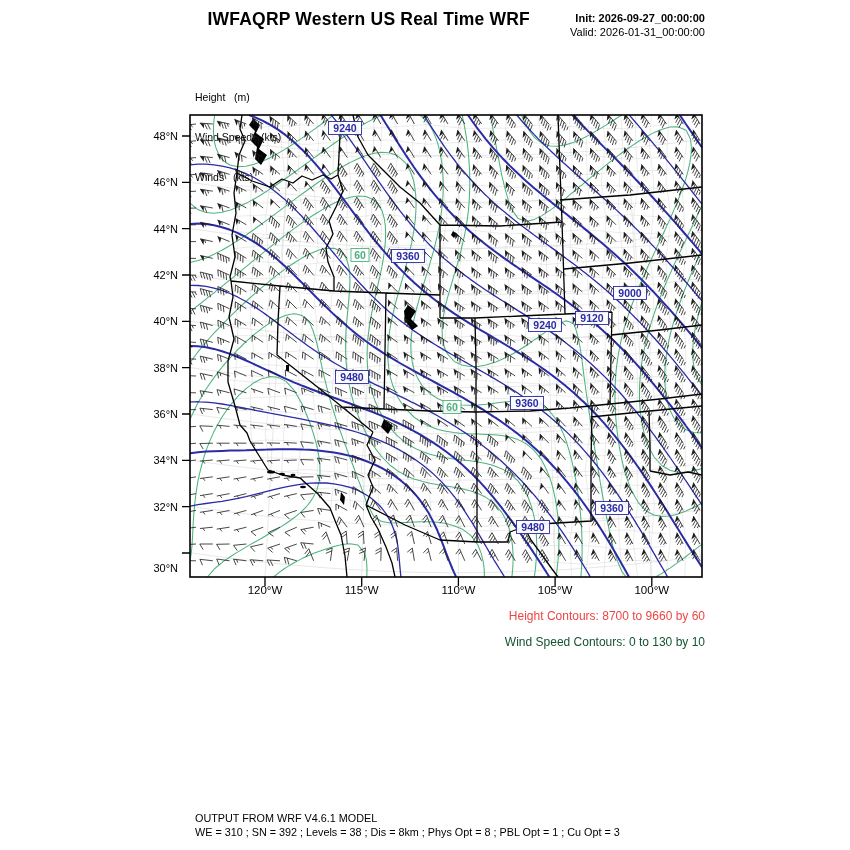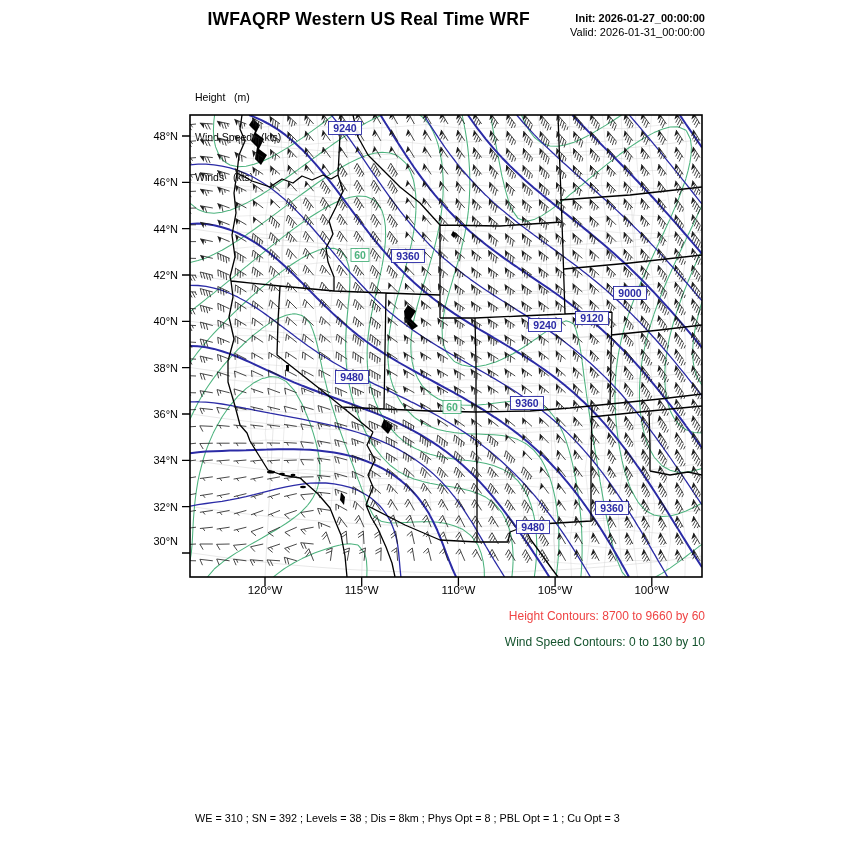--- a/index.html
+++ b/index.html
@@ -17,40 +17,40 @@
   .note-w{top:635px;}
   .footer{position:absolute;left:195px;top:811px;font-size:10.8px;line-height:14px;}
   svg{position:absolute;}
 </style>
 </head>
 <body>
 
 <div class="page">
   <div class="title">IWFAQRP Western US Real Time WRF</div>
   <div class="initvalid">
-    <div class="init">Init: 2026-01-27_00:00:00</div>
+    <div class="init">Init: 2026-09-27_00:00:00</div>
     <div>Valid: 2026-01-31_00:00:00</div>
   </div>
   <div class="legend">
     <div>Height   (m)</div>
     <div>Wind Speed   (kts)</div>
     <div>Winds   (kts)</div>
   </div>
 
   <div id="lat-axis">
       <div class="lat-label" style="top: 128px;">48°N</div>
       <div class="lat-label" style="top: 174.33px;">46°N</div>
       <div class="lat-label" style="top: 220.66px;">44°N</div>
       <div class="lat-label" style="top: 266.99px;">42°N</div>
       <div class="lat-label" style="top: 313.32px;">40°N</div>
       <div class="lat-label" style="top: 359.65px;">38°N</div>
       <div class="lat-label" style="top: 405.98px;">36°N</div>
       <div class="lat-label" style="top: 452.31px;">34°N</div>
       <div class="lat-label" style="top: 498.64px;">32°N</div>
-      <div class="lat-label" style="top: 533px; text-align: right;">30°N</div>
+      <div class="lat-label" style="top: 560px; text-align: right;">30°N</div>
     </div>
   <div id="lon-axis">
       <div class="lon-label" style="left: 235px;">120°W</div>
       <div class="lon-label" style="left: 331.7px;">115°W</div>
       <div class="lon-label" style="left: 428.4px;">110°W</div>
       <div class="lon-label" style="left: 525.1px;">105°W</div>
       <div class="lon-label" style="left: 621.8px;">100°W</div>
     </div>
 
   <svg id="map-svg" style="left:180px;top:105px" width="532" height="486" viewBox="0 0 532 486">
@@ -153,15 +153,16 @@
         </g>
       </g>
       <path d="M2 31.0L10 31.0M2 77.3L10 77.3M2 123.7L10 123.7M2 170.0L10 170.0M2 216.3L10 216.3M2 262.6L10 262.6M2 309.0L10 309.0M2 355.3L10 355.3M2 401.6L10 401.6M2 448.0L10 448.0M85.0 472L85.0 481M181.7 472L181.7 481M278.4 472L278.4 481M375.1 472L375.1 481M471.8 472L471.8 481" stroke="#000" stroke-width="1.3" fill="none"></path>
       <rect x="10" y="10" width="512" height="462" fill="none" stroke="#000" stroke-width="1.6"></rect>
     </svg>
 
   <div class="note note-h" style="color: #ef4444; padding-left: 23px;">Height Contours: 8700 to 9660 by 60</div>
   <div class="note note-w" style="color: #14532d;">Wind Speed Contours: 0 to 130 by 10</div>
 
   <div class="footer">
+    <div>OUTPUT FROM WRF V4.6.1 MODEL</div>
     <div>WE = 310 ; SN = 392 ; Levels = 38 ; Dis = 8km ; Phys Opt = 8 ; PBL Opt = 1 ; Cu Opt = 3</div>
   </div>
 </div>
 
 </body></html>

